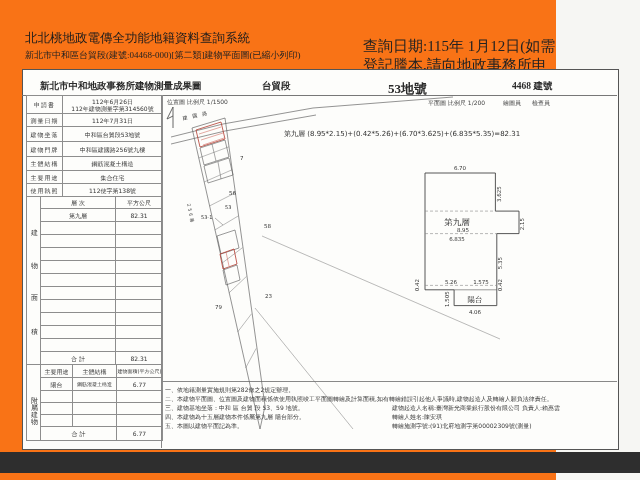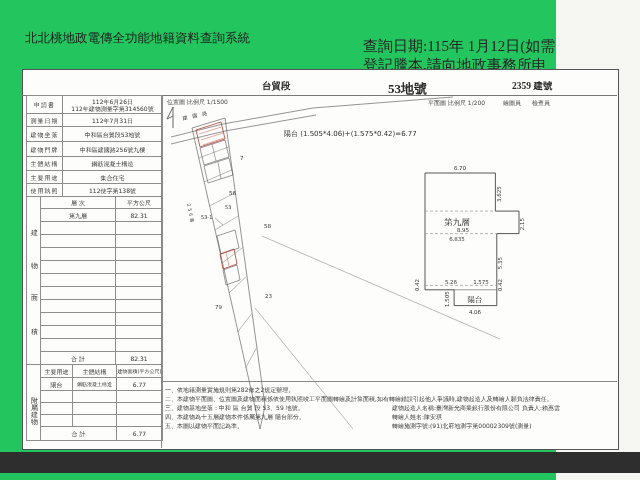--- a/index.html
+++ b/index.html
@@ -1,21 +1,21 @@
 <!DOCTYPE html>
 <html><head>
 <meta charset="utf-8">
 <style>
   html,body{margin:0;padding:0;}
   body{
     width:640px;height:480px;background:#f6f6f3;
     font-family:"DejaVu Sans","Liberation Sans",sans-serif;
     color:#2a2a2a;overflow:hidden;
   }
-  .page{position:relative;width:556px;height:480px;background:#22c55e;text-decoration:underline;}
+  .page{position:relative;width:556px;height:480px;background:#f97316;text-decoration:underline;}
   .abs{position:absolute;}
   .serif{font-family:"Liberation Serif","DejaVu Serif",serif;}
   
   .doc-box{position:absolute;left:22px;top:69px;width:595px;height:379px;border:1px solid #555;background:#fdfdfb;}
   .title-row{position:absolute;left:22px;top:69px;width:595px;height:26px;border-bottom:1px solid #777;}
   
   table.t{border-collapse:collapse;table-layout:fixed;position:absolute;background:#fdfdfb;}
   table.t td,table.t th{border:1px solid #8d8d8d;padding:0;font-size:6px;font-weight:normal;
     text-align:center;vertical-align:middle;overflow:hidden;line-height:7px;color:#333;}
   td.num{text-align:right;padding-right:5px;font-weight:bold;}
@@ -29,27 +29,29 @@
   .bottom-bar{position:absolute;left:0;top:452px;width:640px;height:21px;background:#2e2e2e;}
   svg{position:absolute;overflow:visible;}
   svg text{font-family:"DejaVu Sans","Liberation Sans",sans-serif;fill:#333;}
 </style>
 </head>
 <body>
 
 <div class="page">
 
   <div class="abs serif" style="left:25px;top:30px;font-size:12.5px;color:#1c1c1c;">北北桃地政電傳全功能地籍資料查詢系統</div>
+  <div class="abs serif" style="left:25px;top:49px;font-size:9px;color:#222;">新北市中和區台貿段(建號:04468-000)[第二類]建物平面圖(已縮小列印)</div>
   <div class="abs serif" style="left:363px;top:37px;font-size:15px;color:#222;">查詢日期:115年 1月12日(如需登記謄本,請向地政事務所申請。)</div>
 
   <div class="doc-box"></div>
   <div class="title-row"></div>
+  <div class="abs serif" style="left:40px;top:80px;font-size:9.5px;font-weight:bold;">新北市中和地政事務所建物測量成果圖</div>
   <div class="abs serif" style="left:255px;top:80px;font-size:9.5px;font-weight:bold;margin-left:7px;">台貿段</div>
   <div class="abs serif" style="left:388px;top:80px;font-size:13px;font-weight:bold;">53地號</div>
-  <div class="abs serif" style="left:512px;top:80px;font-size:9.5px;font-weight:bold;">2359 建號</div>
+  <div class="abs serif" style="left:512px;top:80px;font-size:9.5px;font-weight:bold;">4468 建號</div>
 
   <table class="t" style="left:26px;top:95px;width:136px;">
     <colgroup>
         <col style="width:36px">
         <col style="width:100px">
       </colgroup>
     <tbody>
         <tr style="height:18px">
       <td class="lbl">申請書</td>
       <td>
@@ -246,21 +248,21 @@
     <text x="101" y="132" font-size="5.5">58</text>
     <text x="38" y="123" font-size="5">53-1</text>
     <path d="M52,122 L60,129" stroke="#666" stroke-width="0.5"></path>
     <text x="52" y="213" font-size="5.5">79</text>
     <text x="102" y="202" font-size="5.5">23</text>
     <text x="62" y="113" font-size="5" fill="#b23a2e">53</text>
     <text x="24" y="108" font-size="4.5" fill="#666" transform="rotate(78 24,108)" letter-spacing="2">256巷</text>
   </svg>
 
   <div class="abs" style="left:284px;top:129px;font-size:7px;line-height:10px;color:#2f2f2f;white-space:nowrap;">
-    <div>陽台 (1.505*4.06)+(1.575*0.42)=6.77</div>
+    <div>第九層 (8.95*2.15)+(0.42*5.26)+(6.70*3.625)+(6.835*5.35)=82.31</div>
   </div>
 
   <svg style="left:405px;top:163px;" width="170" height="152" viewBox="0 0 170 152">
     <path d="M20,10 L90.4,10 L90.4,48.1 L114,48.1 L114,70.6 L91.8,70.6 L91.8,142.6 L49.1,142.6 L49.1,126.8 L20,126.8 Z" fill="none" stroke="#444" stroke-width="0.9"></path>
     <g stroke="#888" stroke-width="0.6" stroke-dasharray="3 2">
       <path d="M20,48.1 L90.4,48.1"></path>
       <path d="M20,70.6 L91.8,70.6"></path>
       <path d="M20,122.4 L91.8,122.4"></path>
     </g>
     <path d="M49.1,126.8 L91.8,126.8" stroke="#555" stroke-width="0.6"></path>

